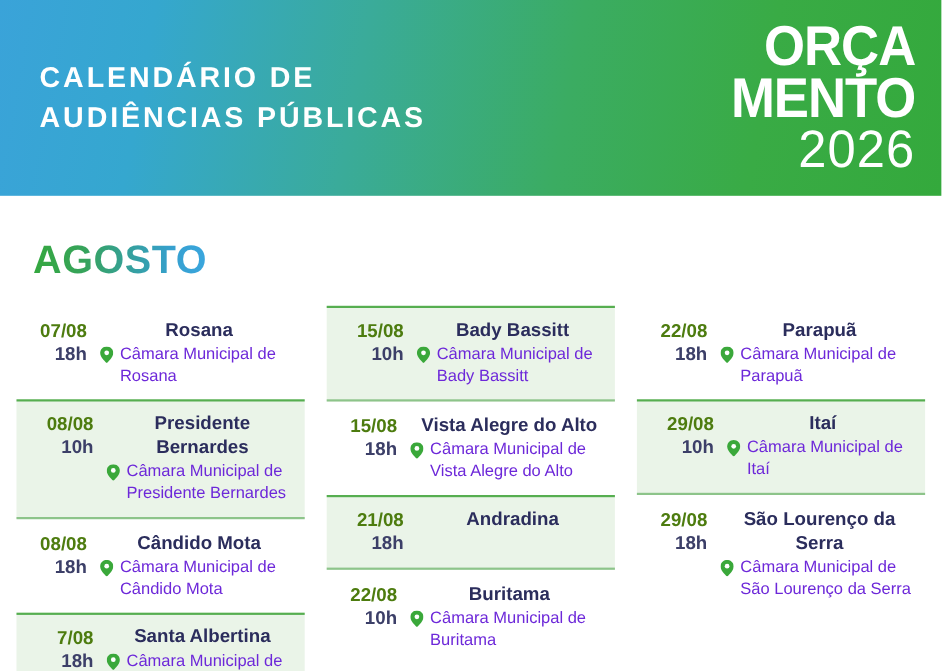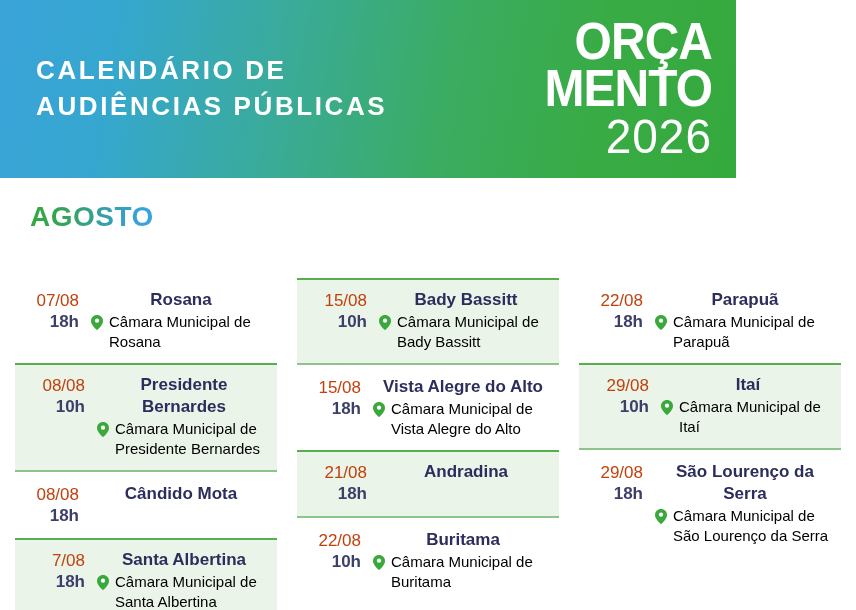--- a/index.html
+++ b/index.html
@@ -15,21 +15,21 @@
   .page {
     position: relative;
     width: 856px;
     height: 610px;
     background: #ffffff;
   }
 
   
   .header {
     position: relative;
-    width: 736px;
+    width: 856px;
     height: 178px;
     background: linear-gradient(100deg, #3aa3d9 0%, #35a7cf 16%, #3aab9a 38%, #3bac62 60%, #39ab45 80%, #34a93c 100%);
     overflow: hidden;
   }
 
   .header-title {
     position: absolute;
     left: 36px;
     top: 52px;
     color: #ffffff;
@@ -65,22 +65,22 @@
     letter-spacing: 1px;
     transform: scaleX(0.96);
     transform-origin: right center;
     white-space: nowrap;
   }
 
   
   .month {
     position: absolute;
     left: 30px;
-    top: 201px;
-    font-size: 28px;
+    top: 215px;
+    font-size: 36px;
     font-weight: bold;
     letter-spacing: 0.5px;
     background: linear-gradient(90deg, #35a83f 0%, #36a35c 30%, #35a0a2 58%, #36a0cf 80%, #3aa6de 100%);
     -webkit-background-clip: text;
     background-clip: text;
     color: transparent;
     -webkit-text-fill-color: transparent;
   }
 
   
@@ -115,22 +115,22 @@
 
   .ev-when {
     width: 76px;
     flex: 0 0 76px;
     text-align: right;
     padding-right: 12px;
     padding-top: 1px;
   }
   .ev-date {
     font-size: 17px;
-    font-weight: normal;
-    color: #c2410c;
+    font-weight: bold;
+    color: #4d7c0f;
     line-height: 21px;
     white-space: nowrap;
   }
   .ev-time {
     font-size: 17px;
     font-weight: bold;
     color: #3c3f68;
     line-height: 22px;
     white-space: nowrap;
   }
@@ -143,21 +143,21 @@
   .ev-city {
     font-size: 17px;
     font-weight: bold;
     color: #2b2d5c;
     line-height: 22px;
     text-align: center;
   }
   .ev-place {
     position: relative;
     font-size: 15px;
-    color: #000000;
+    color: #6d28d9;
     line-height: 20px;
     padding-left: 18px;
     margin-top: 1px;
   }
   .pin {
     position: absolute;
     left: 0;
     top: 3px;
     width: 12px;
     height: 15px;
@@ -209,20 +209,24 @@
               </svg><span>Câmara Municipal de Presidente Bernardes</span></div>
           </div>
         </div>
         <div class="event">
           <div class="ev-when">
             <div class="ev-date">08/08</div>
             <div class="ev-time">18h</div>
           </div>
           <div class="ev-info">
             <div class="ev-city">Cândido Mota</div>
+            <div class="ev-place"><svg class="pin" viewBox="0 0 12 15">
+                <path d="M6 0C2.7 0 0 2.6 0 5.9 0 10.3 6 15 6 15s6-4.7 6-9.1C12 2.6 9.3 0 6 0z" fill="#3aa83a"></path>
+                <circle cx="6" cy="5.7" r="2.15" fill="#ffffff"></circle>
+              </svg><span>Câmara Municipal de Cândido Mota</span></div>
           </div>
         </div>
         <div class="event shaded">
           <div class="ev-when">
             <div class="ev-date">7/08</div>
             <div class="ev-time">18h</div>
           </div>
           <div class="ev-info">
             <div class="ev-city">Santa Albertina</div>
             <div class="ev-place"><svg class="pin" viewBox="0 0 12 15">

